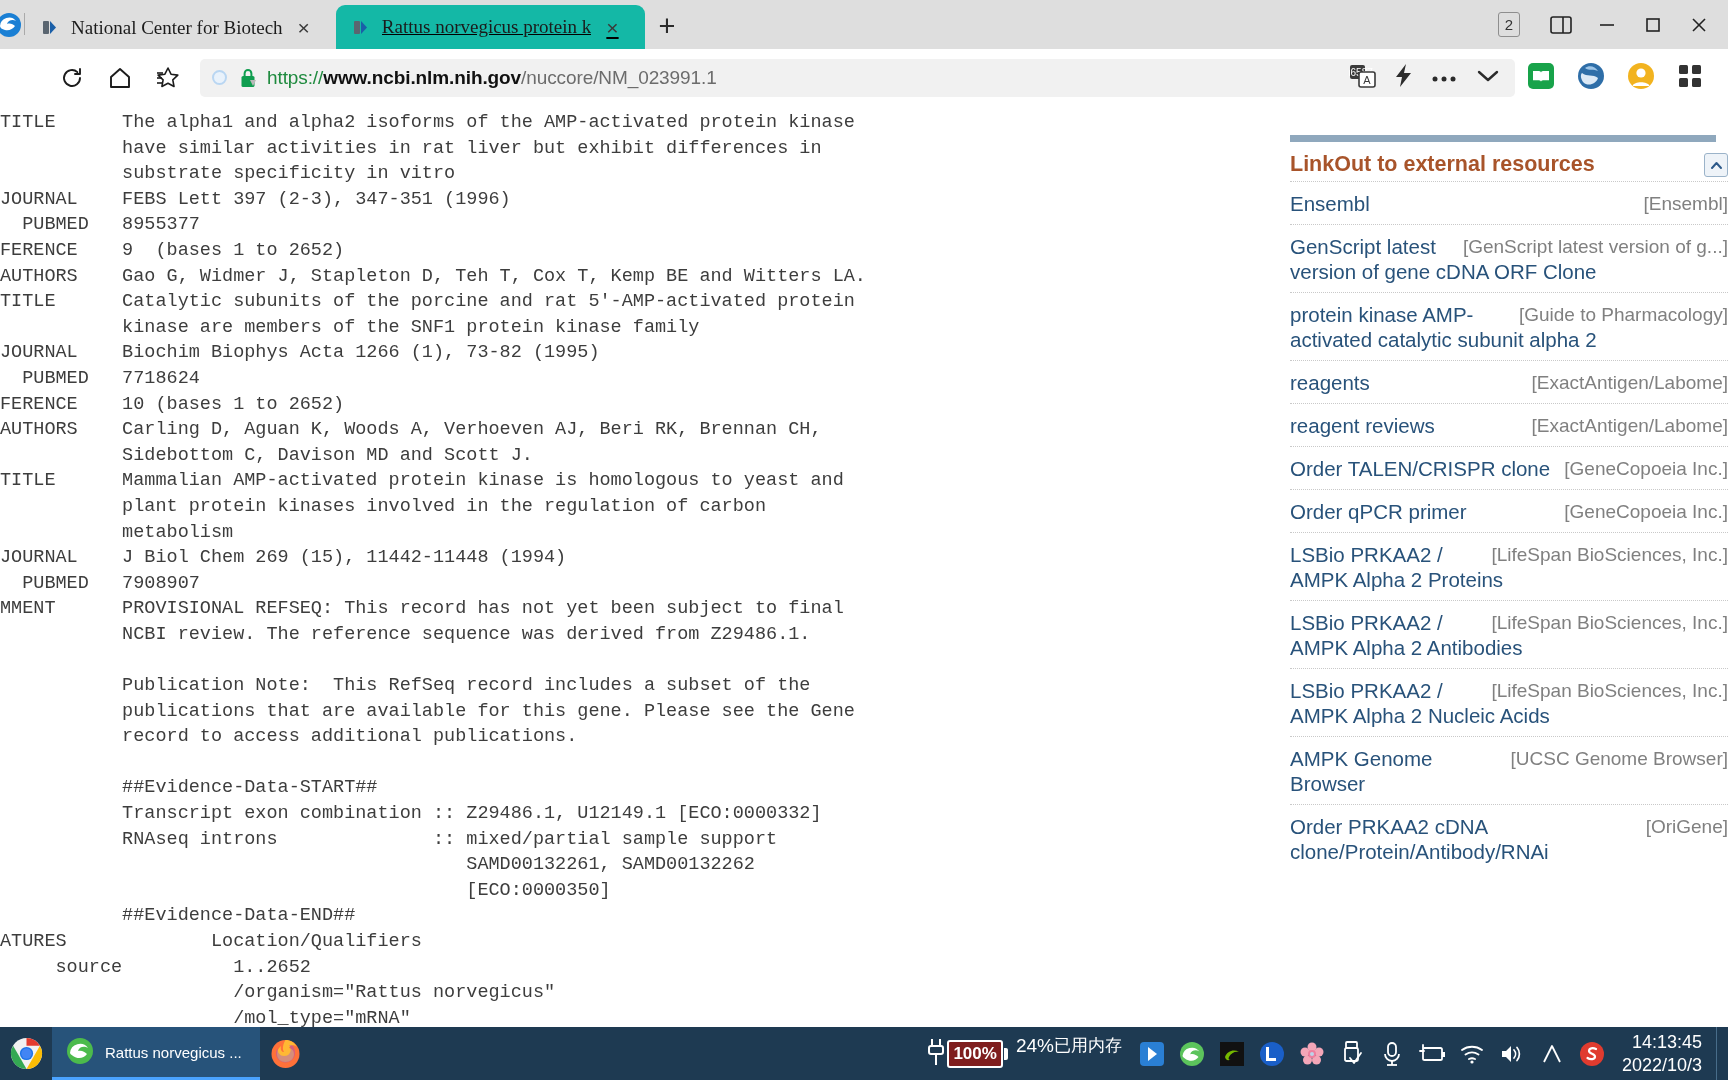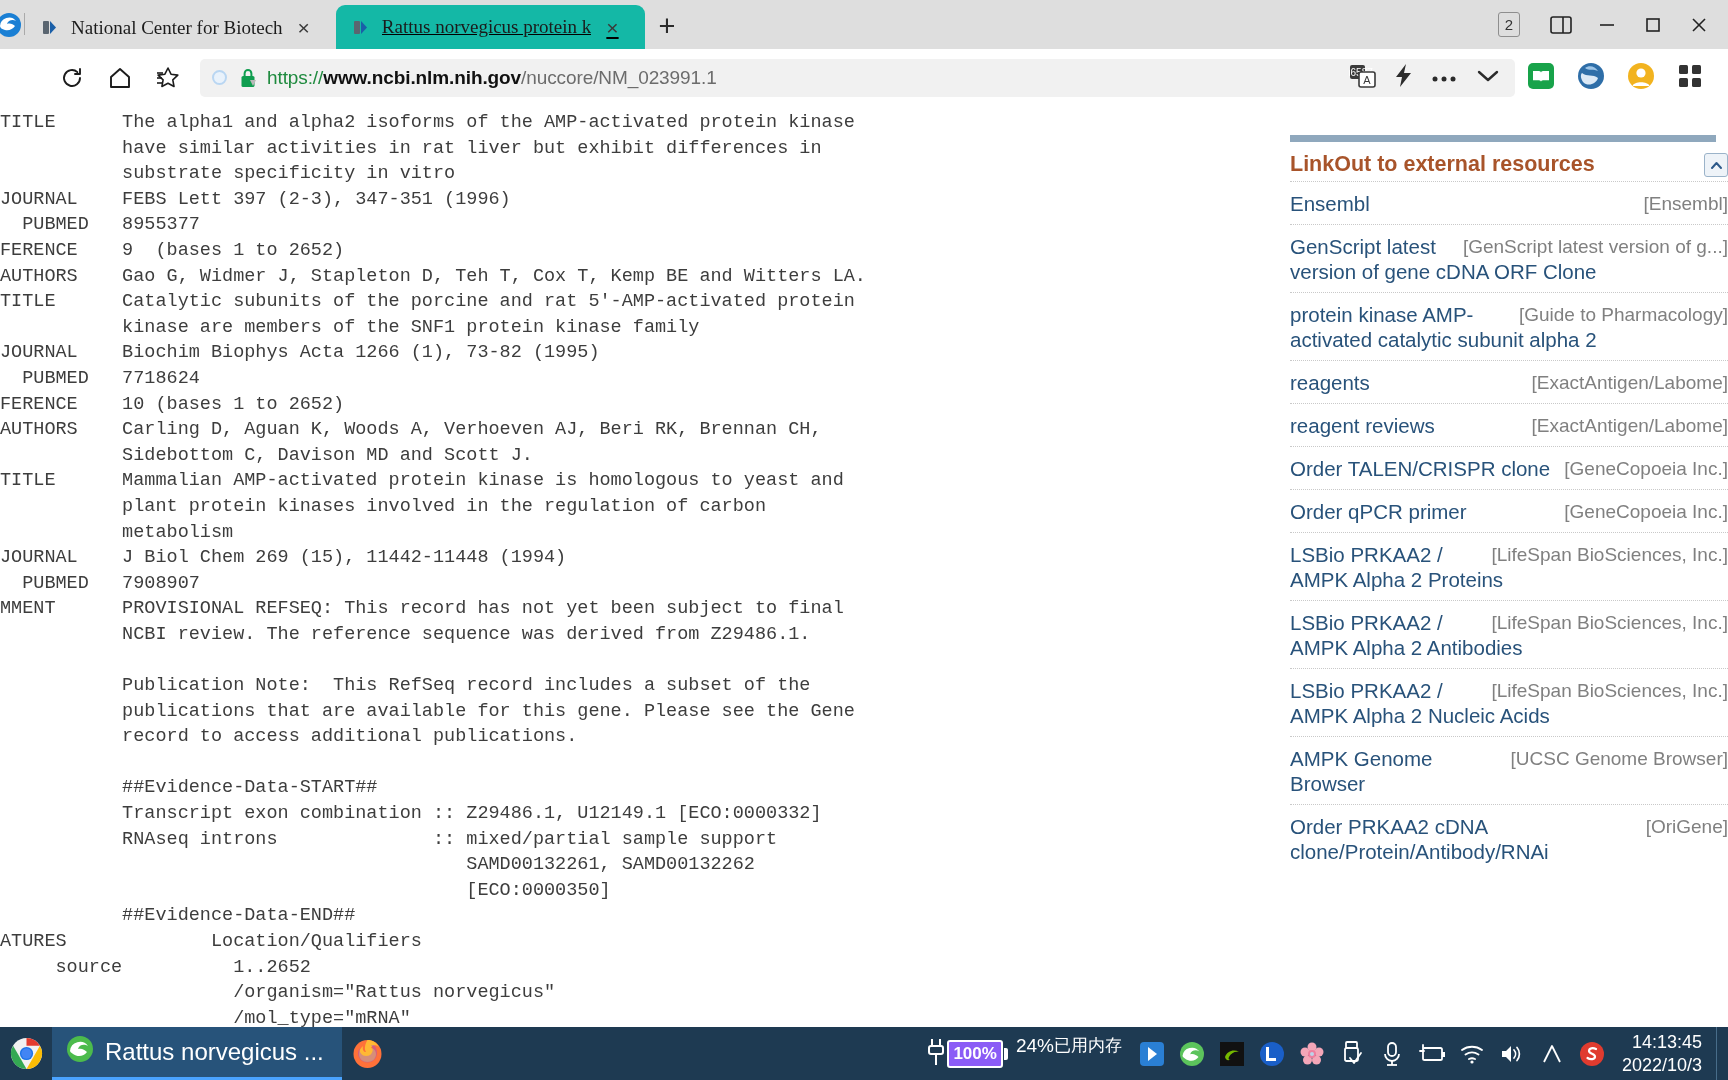--- a/index.html
+++ b/index.html
@@ -133,29 +133,29 @@
 
   
   .taskbar {
     position: absolute; left: 0; bottom: 0; width: 1728px; height: 53px;
     background: #1e3a52; display: flex; align-items: center;
   }
   .tb-icon { width: 52px; height: 53px; display: flex; align-items: center; justify-content: center; }
   .tb-task {
     height: 53px; display: flex; align-items: center; gap: 11px;
     padding: 0 18px 0 14px; background: #27537a;
-    border-bottom: 3px solid #4aa3ff; color: #ffffff; font-size: 24px;
+    border-bottom: 3px solid #4aa3ff; color: #ffffff; font-size: 15px;
     max-width: 300px; white-space: nowrap; overflow: hidden;
   }
   .tray { margin-left: auto; display: flex; align-items: center; gap: 0px; padding-right: 4px; height: 53px;}
   .battery {
     display: flex; align-items: center; gap: 1px; margin-right: 4px;
   }
   .batt-body {
-    border: 2px solid #ffffff; border-radius: 3px; background: #8b5cf6;
+    border: 2px solid #ffffff; border-radius: 3px; background: #7f1d1d;
     color: #ffffff; font-size: 17px; font-weight: bold;
     padding: 1px 4px; height: 28px; display: flex; align-items: center; justify-content: center;
   }
   .batt-cap { width: 4px; height: 12px; background: #ffffff; border-radius: 0 2px 2px 0; }
   .mem {
     color: #ffffff; display: flex; flex-direction: row; align-items: center;
     line-height: 1.05; margin: 0 10px 16px 4px;
   }
   .mem .pct { font-size: 19px; }
   .mem .lbl { font-size: 17px; }

